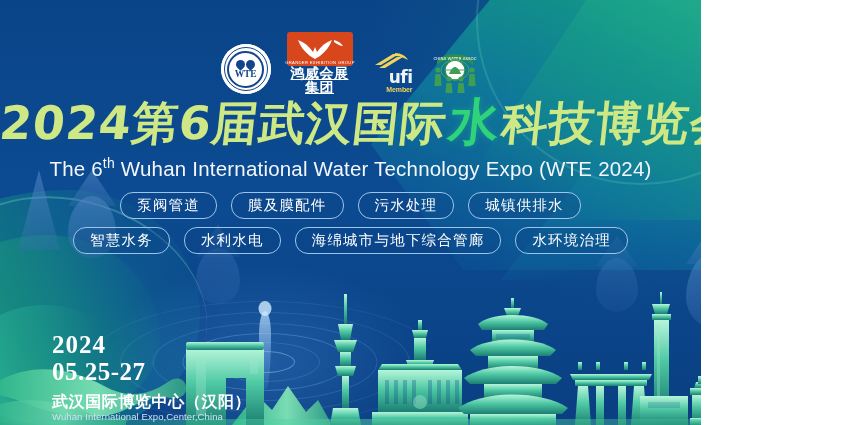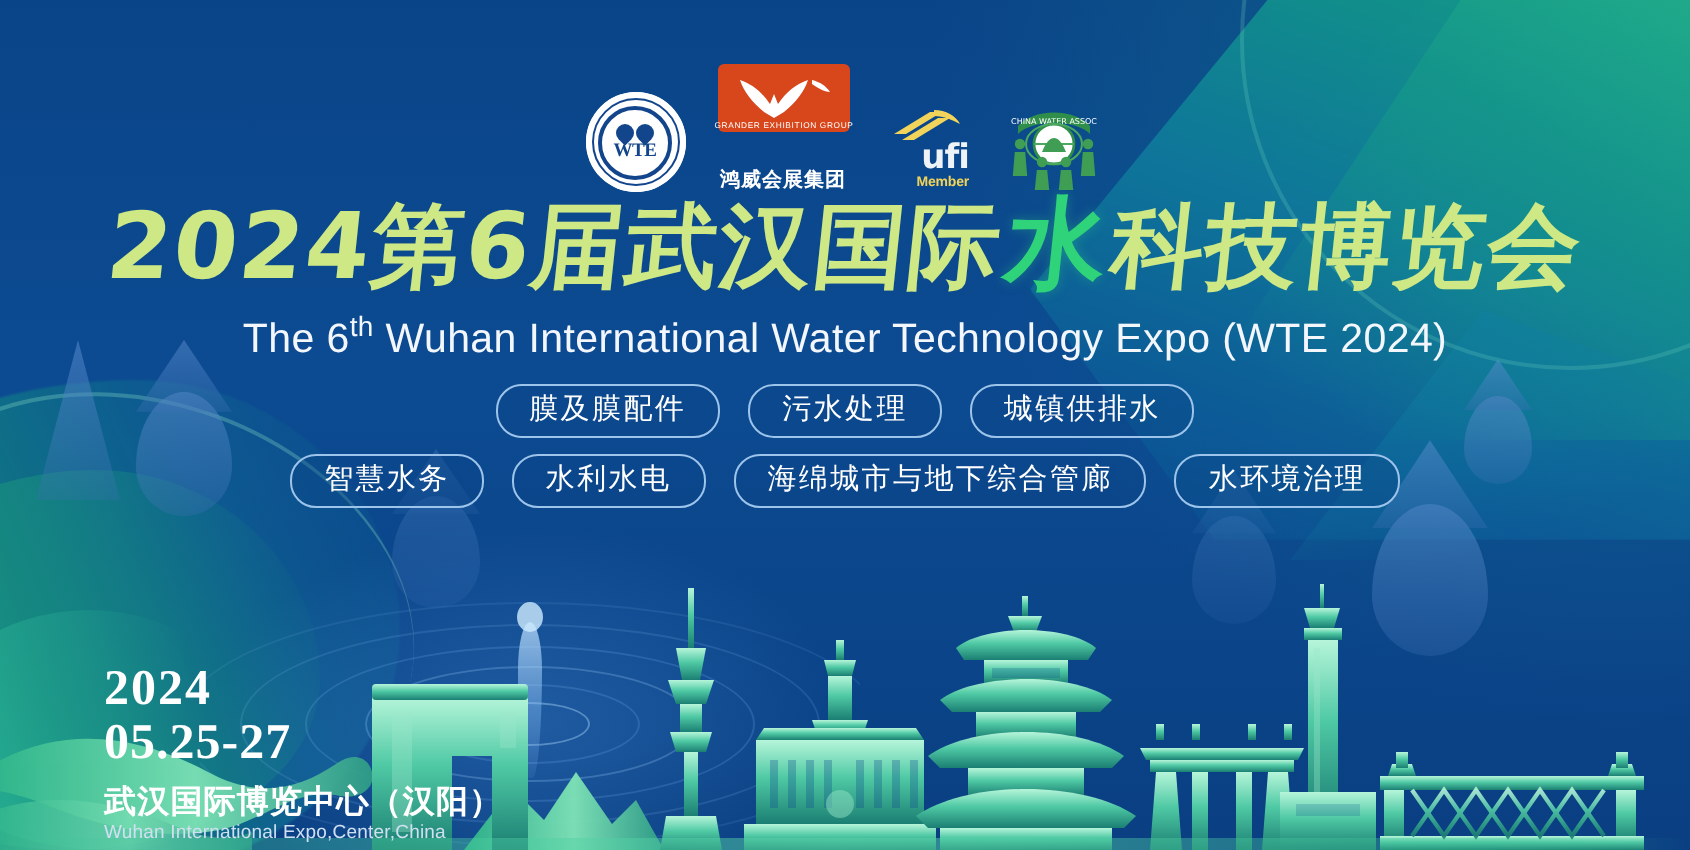--- a/index.html
+++ b/index.html
@@ -3,21 +3,21 @@
 <meta charset="utf-8">
 <style>
   * { box-sizing: border-box; margin: 0; padding: 0; }
   html, body {
     width: 845px; height: 425px;
     overflow: hidden;
     font-family: "Liberation Sans", sans-serif;
   }
   #banner {
     position: relative;
-    width: 845px; height: 425px;
+    width: 701px; height: 425px;
     background: #1d4ed8;
     overflow: hidden;
   }
 
   
   .bg-base {
     position: absolute; inset: 0;
     background:
       radial-gradient(circle at 96% 4%, rgba(18,120,140,0.55) 0%, rgba(11,74,142,0) 38%),
       linear-gradient(180deg, #0a4488 0%, #0c4b92 45%, #0a3f82 100%);
@@ -209,22 +209,22 @@
   .hw-wing {
     width: 48px; height: 22px; position: relative;
   }
   .hw-wing svg { display: block; }
   .hw-latin {
     font-size: 2.6px; color: #ffffff; letter-spacing: .2px;
     margin-top: 1px; white-space: nowrap;
     transform: scale(1.6); transform-origin: center top;
   }
   .hw-cn {
-    font-size: 10px; font-weight: 700; color: #ffffff;
-    letter-spacing: .5px; margin-top: 20px; line-height: 1;
+    font-size: 14px; font-weight: 700; color: #ffffff;
+    letter-spacing: .5px; margin-top: 0; line-height: 1; text-decoration: underline;
   }
 
   
   .logo-ufi { width: 44px; text-align: right; }
   .ufi-mark { height: 17px; display: flex; justify-content: center; align-items: flex-end; }
   .ufi-word {
     font-size: 17px; font-weight: 700; color: #eef3f8;
     line-height: 1; letter-spacing: -0.5px;
     font-family: "DejaVu Sans", sans-serif;
   }
@@ -428,20 +428,21 @@
     <div class="hl-main">
       <span>2024第6届武汉国际</span><span class="hl-water">水</span><span>科技博览会</span>
     </div>
     <div class="hl-sub">
       <span>The 6</span><sup>th</sup><span> Wuhan International Water Technology Expo (WTE 2024)</span>
     </div>
   </div>
 
   <div class="pills">
     <div class="pill-row">
+      <span class="pill">泵阀管道</span>
       <span class="pill">膜及膜配件</span>
       <span class="pill">污水处理</span>
       <span class="pill">城镇供排水</span>
     </div>
     <div class="pill-row">
       <span class="pill">智慧水务</span>
       <span class="pill">水利水电</span>
       <span class="pill">海绵城市与地下综合管廊</span>
       <span class="pill">水环境治理</span>
     </div>

